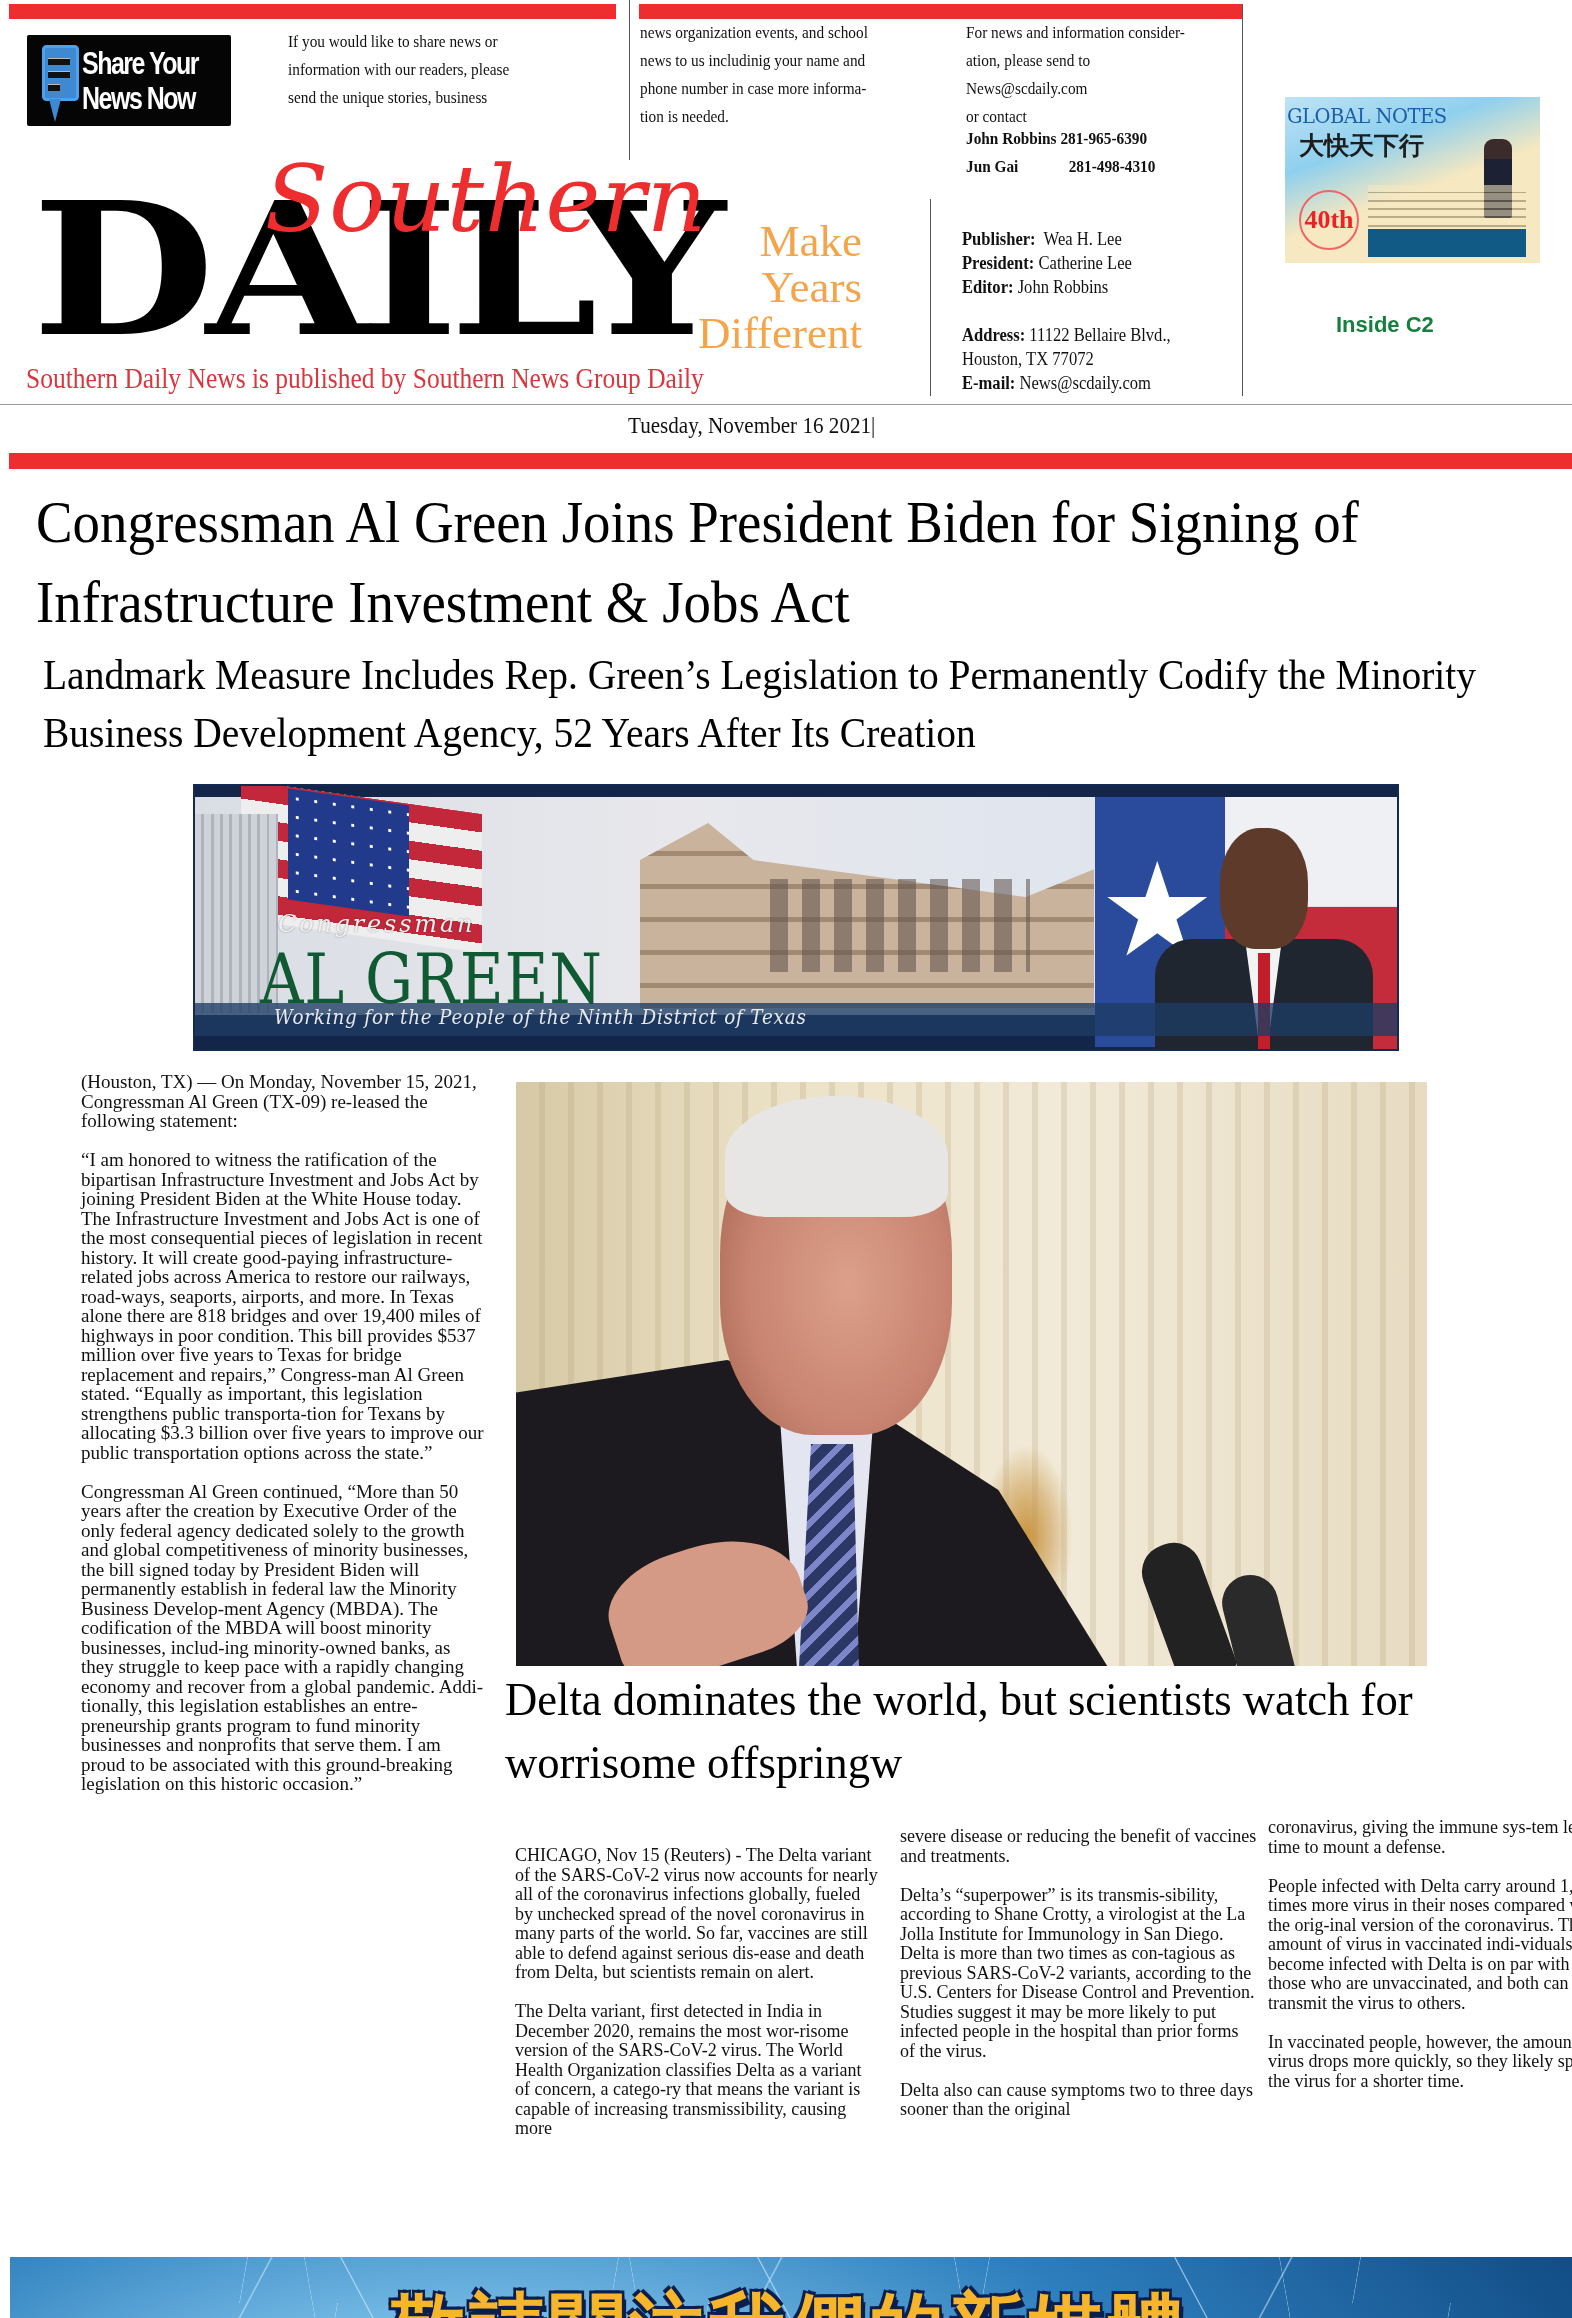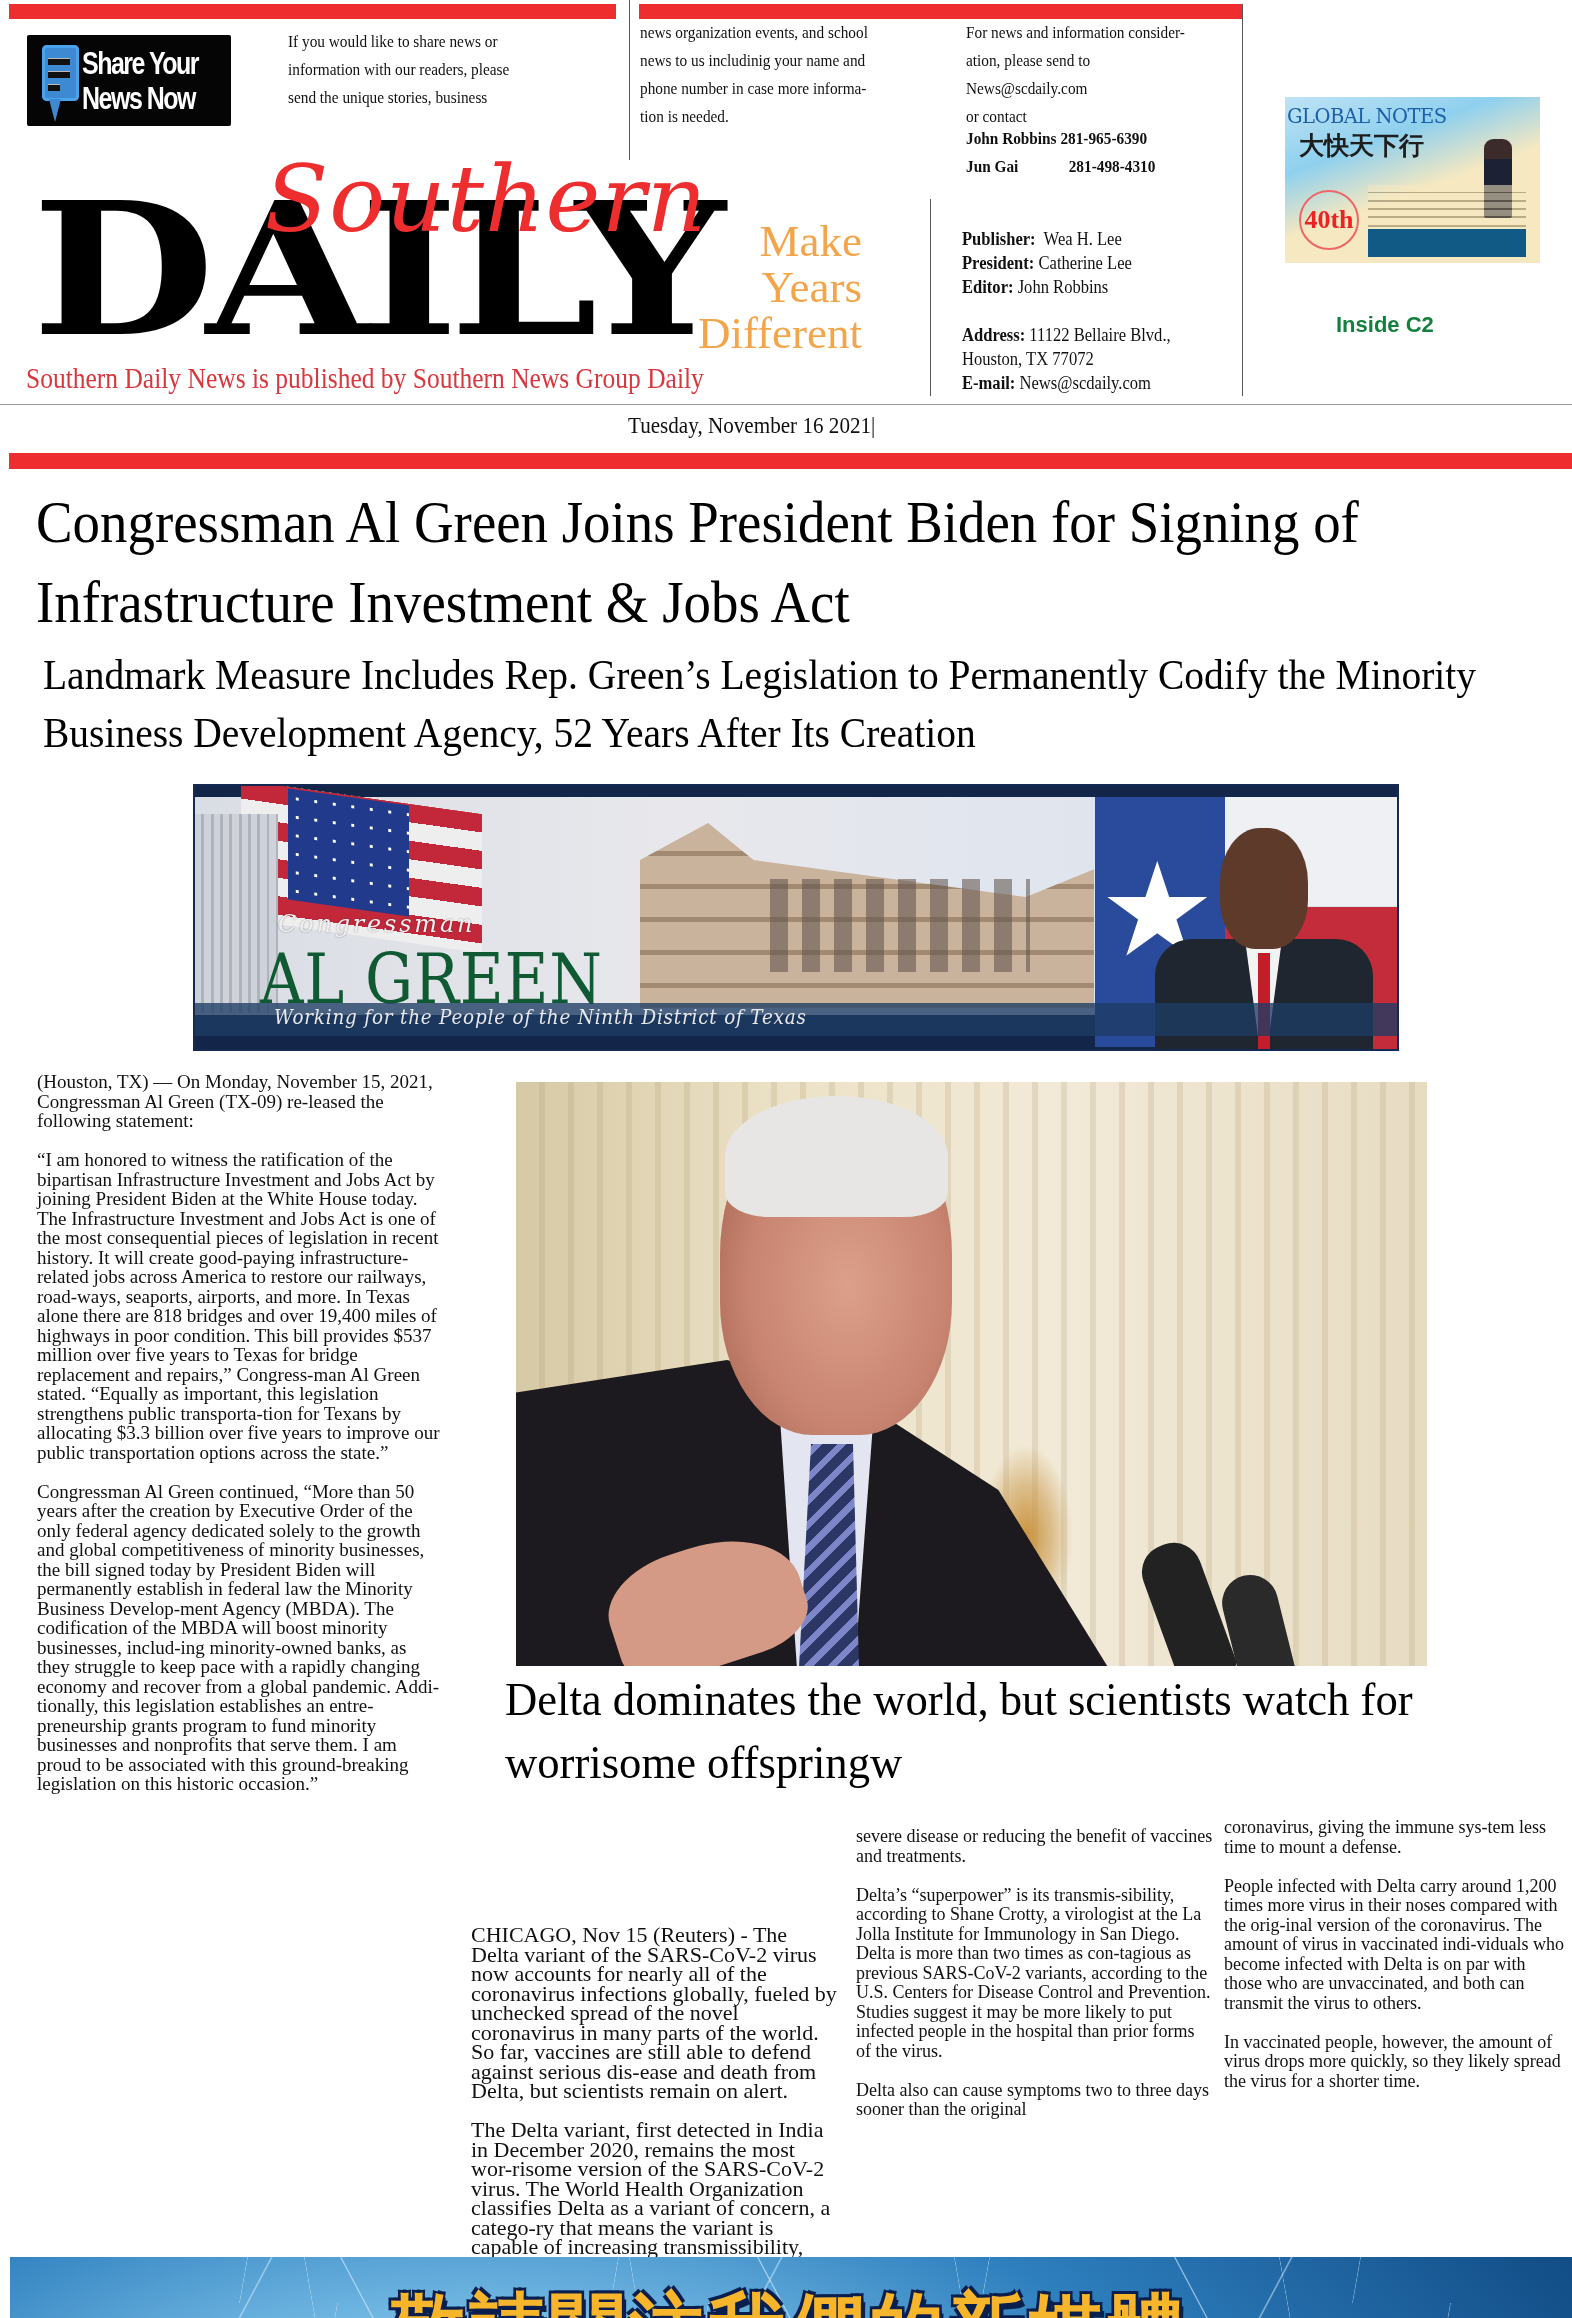--- a/index.html
+++ b/index.html
@@ -60,21 +60,21 @@
   .banner .b-man-head { position: absolute; left: 1025px; top: 42px; width: 88px; height: 121px; background: #5e3a2b; border-radius: 45% 45% 40% 40%; }
   .banner .b-man-body { position: absolute; left: 960px; top: 153px; width: 218px; height: 121px; background: #1f2630; border-radius: 37px 37px 0 0; }
   .banner .b-shirt { position: absolute; left: 1050px; top: 153px; width: 37px; height: 111px; background: #f3f3f3; clip-path: polygon(0 0, 100% 0, 60% 100%, 40% 100%); }
   .banner .b-tie { position: absolute; left: 1063px; top: 167px; width: 12px; height: 102px; background: #c41d2a; }
   .banner .b-congress { position: absolute; left: 83px; top: 124px; font-family: "DejaVu Serif", serif; font-style: italic; color: #f0f0f0; font-size: 24px; letter-spacing: 2.8px; text-shadow: 0 0 1.9px rgba(0,0,0,.4); }
   .banner .b-name { position: absolute; left: 65px; top: 158px; font-family: "DejaVu Serif", serif; color: #0f5a33; font-size: 70px; line-height: 70px; letter-spacing: 0.9px; transform: scaleX(0.86); transform-origin: left top; }
   .banner .b-strip { position: absolute; left: 0; top: 217px; width: 100%; height: 33px; background: rgba(30,60,100,.78); }
   .banner .b-tag { position: absolute; left: 79px; top: 219px; font-family: "DejaVu Serif", serif; font-style: italic; color: #e8e8e8; font-size: 20.4px; letter-spacing: 0.9px; transform: scaleX(0.9); transform-origin: left top; white-space: nowrap; }
 
   
-  .col { position: absolute; font-size: 19px; line-height: 19.5px; color: #111; text-align: left; }
+  .col { position: absolute; font-size: 19px; line-height: 19.5px; color: #111; text-align: left; margin-left: 44px; }
   .col p { margin-bottom: 19.5px; white-space: pre-line; }
 
   
   .photo { position: absolute; left: 516px; top: 1082px; width: 911px; height: 584px; overflow: hidden; background: linear-gradient(90deg, #d6c9a5 0%, #ece2c7 30%, #f2ead8 60%, #e7dcc2 100%); }
   .photo .drape { position: absolute; inset: 0; background: repeating-linear-gradient(90deg, rgba(255,255,255,.0) 0 23px, rgba(180,160,120,.25) 23px 29px); }
   .photo .chandelier { position: absolute; left: 464px; top: 362px; width: 93px; height: 185px; background: radial-gradient(ellipse at center, #c99440 0%, rgba(200,150,70,.5) 40%, transparent 70%); }
   .photo .suit { position: absolute; left: 0; top: 278px; width: 603px; height: 325px; background: #1c1a1e; clip-path: polygon(0 10%, 35% 0, 55% 10%, 80% 40%, 100% 100%, 0 100%); }
   .photo .shirt { position: absolute; left: 246px; top: 241px; width: 116px; height: 343px; background: #e3e6f0; clip-path: polygon(10% 0, 100% 10%, 80% 100%, 30% 100%); }
   .photo .tie { position: absolute; left: 283px; top: 362px; width: 60px; height: 223px; background: repeating-linear-gradient(135deg, #2c3766 0 10.2px, #7c86c8 10.2px 16.7px); clip-path: polygon(20% 0, 90% 0, 100% 100%, 0 100%); }
   .photo .head { position: absolute; left: 204px; top: 18.5px; width: 232px; height: 334px; background: radial-gradient(ellipse at 55% 55%, #dca08a 0%, #c88470 55%, #b4735f 75%); border-radius: 46% 46% 40% 40%; }
@@ -208,21 +208,21 @@
   <div class="tie"></div>
   <div class="head"></div>
   <div class="hair"></div>
   <div class="hand"></div>
   <div class="mic1"></div>
   <div class="mic2"></div>
 </div>
 
 <h2 class="delta-headline" style="font-weight:400;">Delta dominates the world, but scientists watch for worrisome offspringw</h2>
 
-<div class="col" style="left:471px;top:1925px;width:366px;font-size:22px;">
+<div class="col" style="left:471px;top:1846px;width:366px;font-size:18px;">
   <p>CHICAGO, Nov 15 (Reuters) - The Delta variant of the SARS-CoV-2 virus now accounts for nearly all of the coronavirus infections globally, fueled by unchecked spread of the novel coronavirus in many parts of the world. So far, vaccines are still able to defend against serious dis-ease and death from Delta, but scientists remain on alert.</p>
   <p>The Delta variant, first detected in India in December 2020, remains the most wor-risome version of the SARS-CoV-2 virus. The World Health Organization classifies Delta as a variant of concern, a catego-ry that means the variant is capable of increasing transmissibility, causing more</p>
 </div>
 <div class="col" style="left:856px;top:1827px;width:357px;font-size:18px;">
   <p>severe disease or reducing the benefit of vaccines and treatments.</p>
   <p>Delta’s “superpower” is its transmis-sibility, according to Shane Crotty, a virologist at the La Jolla Institute for Immunology in San Diego.
 Delta is more than two times as con-tagious as previous SARS-CoV-2 variants, according to the U.S. Centers for Disease Control and Prevention. Studies suggest it may be more likely to put infected people in the hospital than prior forms of the virus.</p>
   <p>Delta also can cause symptoms two to three days sooner than the original</p>
 </div>
 <div class="col" style="left:1224px;top:1818px;width:343px;font-size:18px;">

